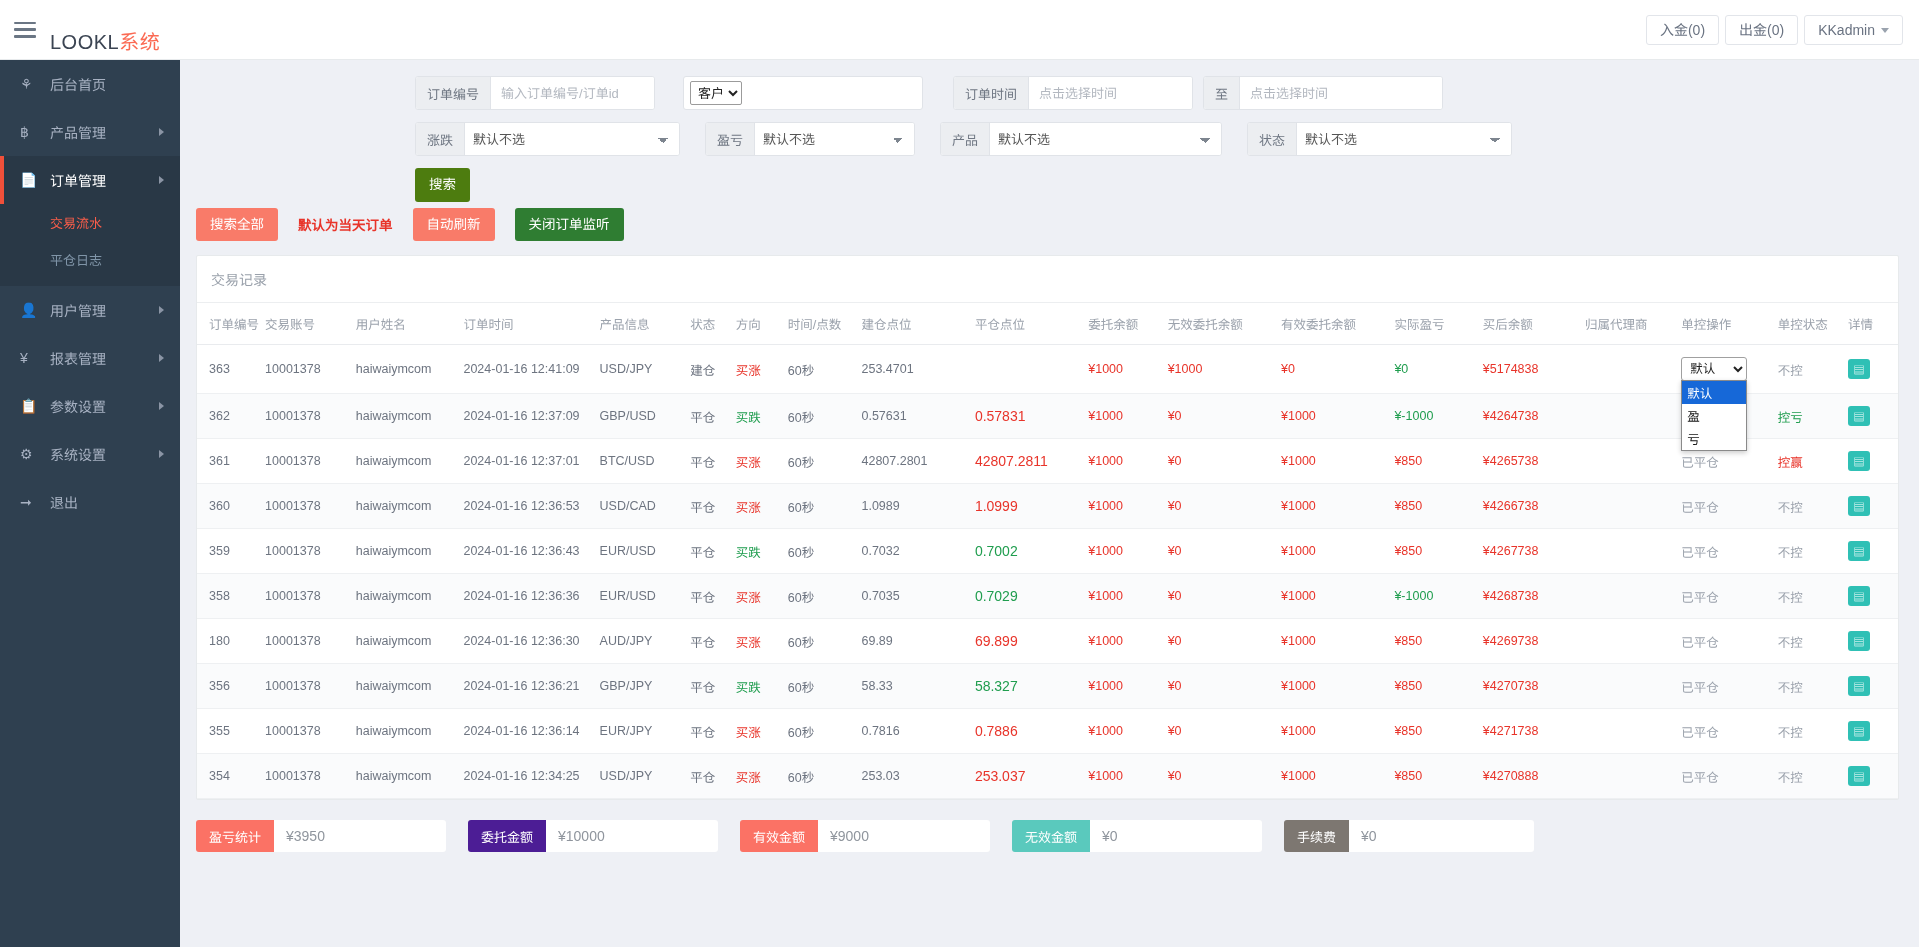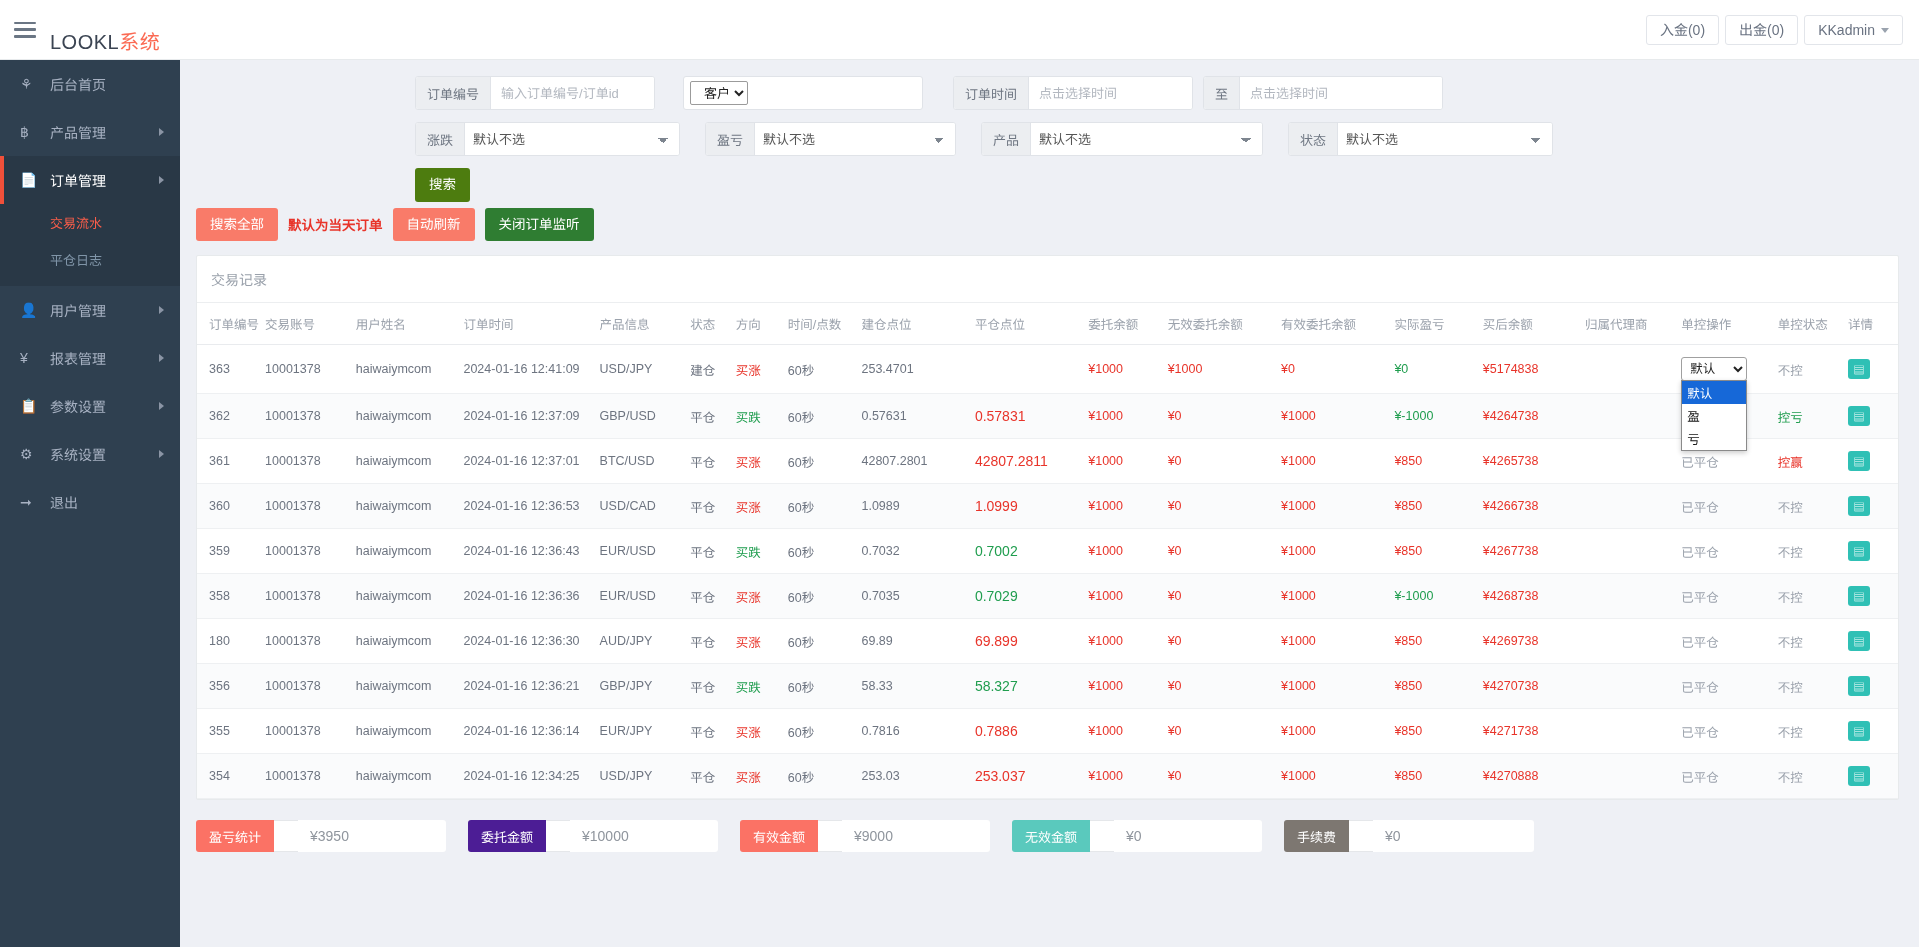--- a/index.html
+++ b/index.html
@@ -113,35 +113,35 @@
        linear-gradient(45deg, transparent 50%, #7d858f 50%),
        linear-gradient(135deg, #7d858f 50%, transparent 50%);
     background-position: calc(100% - 16px) 15px, calc(100% - 11px) 15px;
     background-size: 5px 5px, 5px 5px;
     background-repeat: no-repeat;
     padding-right: 28px;
   }
   .sel-native {
     border: 1px solid #9b9b9b; border-radius: 2px; height: 24px;
     margin: 4px 6px; font-size: 13px; font-family: inherit;
-    color: #222; background: #fff; padding-left: 9px; cursor: pointer;
+    color: #222; background: #fff; padding-left: 3px; cursor: pointer;
   }
   .spacer-left { width: 215px; flex: none; }
 
   .btn {
     border: none; border-radius: 3px; color: #fff;
     font-size: 13.5px; font-family: inherit;
     padding: 8px 14px; cursor: pointer; line-height: 1.3;
   }
   .btn-green  { background: #4d7c0f; }
   .btn-red    { background: #f97b69; }
   .btn-dgreen { background: #2f7d32; }
 
   .actionrow {
-    display: flex; align-items: center; gap: 10px;
+    display: flex; align-items: center; gap: 20px;
     padding: 6px 20px 14px 16px;
   }
   .hint-red { color: #e8342a; font-weight: bold; font-size: 13.5px; }
 
   
   .card {
     margin: 0 20px 0 16px;
     background: #fff;
     border: 1px solid #e7eaec;
     border-radius: 2px;
@@ -202,21 +202,21 @@
     border-radius: 3px; overflow: hidden; flex: 1; max-width: 250px;
     box-shadow: 0 0 0 1px #e5e7ea inset;
     background: #fff;
   }
   .stat-label {
     color: #fff; font-size: 13px; display: flex; align-items: center;
     padding: 0 13px; white-space: nowrap;
   }
   .stat-val {
     display: flex; align-items: center; padding: 0 12px;
-    font-size: 14px; color: #8f959d; background: #fff; flex: 1; margin-left: 24px;
+    font-size: 14px; color: #8f959d; background: #fff; flex: 1;
   }
 </style>
 </head>
 <body>
 
 <div class="topbar">
   <div class="hamburger">
     <span></span>
       <span></span>
       <span></span>
@@ -335,21 +335,21 @@
     <div class="frow">
       <div class="spacer-left"></div>
 
       <div class="fgroup" style="width:265px;">
         <div class="faddon">涨跌</div>
         <select class="fselect" style="flex:1;">
           <option>默认不选</option>
         </select>
       </div>
 
-      <div class="fgroup" style="width:251px; margin-left:25px;">
+      <div class="fgroup" style="width:210px; margin-left:25px;">
         <div class="faddon">盈亏</div>
         <select class="fselect" style="flex:1;">
           <option>默认不选</option>
         </select>
       </div>
 
       <div class="fgroup" style="width:282px; margin-left:25px;">
         <div class="faddon">产品</div>
         <select class="fselect" style="flex:1;">
           <option>默认不选</option>

